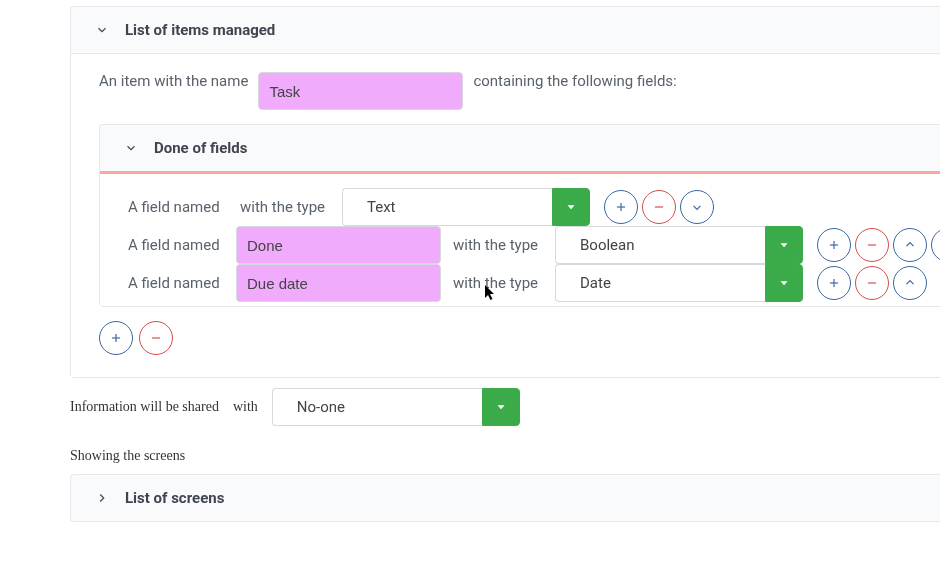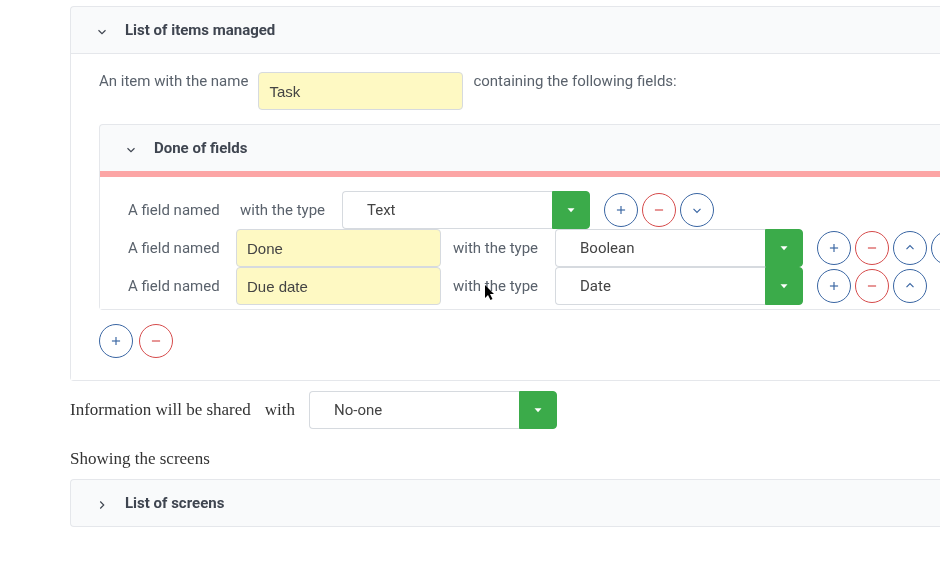--- a/index.html
+++ b/index.html
@@ -7,76 +7,76 @@
     width:940px;height:581px;overflow:hidden;
     font-family:-apple-system,BlinkMacSystemFont,"Segoe UI",Roboto,Helvetica,Arial,sans-serif;
     font-size:15px;color:#555c66;background:#fff;
   }
   .panel{
     background:#f9fafb;border:1px solid #e5e7eb;border-radius:4px;
     margin-left:70px;margin-right:0;border-right:none;
     border-bottom-right-radius:0;border-top-right-radius:0;
   }
   .panel-header{
-    display:flex;align-items:flex-end;gap:16px;
+    display:flex;align-items:center;gap:16px;
     padding:14px 20px 14px 24px;font-weight:700;color:#3f4550;
     cursor:pointer;
   }
   .chev{width:14px;height:14px;display:inline-flex;align-items:center;justify-content:center}
   .chev svg{width:14px;height:14px;stroke:#3f4550;stroke-width:2;fill:none;}
   .panel-body{
     background:#ffffff;border-top:1px solid #e5e7eb;
     padding:18px 0 22px 28px;
   }
   .sentence{display:flex;gap:10px;flex-wrap:wrap}
   .txt{color:#5a626c;font-size:15px}
   .txtbox{
     height:38px;border:1px solid #d6dadf;border-radius:4px;
-    padding:0 10px;font-size:15px;color:#444;background:#fef9c3;
+    padding:0 10px;font-size:15px;color:#444;background:#f0abfc;
   }
   .txtbox.name{width:205px}
   .txtbox.fname{width:205px}
   .selectwrap{display:flex;align-items:stretch}
   .selectbox{
     height:38px;border:1px solid #d6dadf;border-right:none;
     border-radius:4px 0 0 4px;padding:0 24px;font-size:15px;color:#444;
     background:#fff;display:flex;align-items:center;width:210px;
   }
   .droptog{
     height:38px;width:38px;border-radius:0 4px 4px 0;
     background:#3bab4a;border:1px solid #3bab4a;display:flex;
     align-items:center;justify-content:center;cursor:pointer;
   }
   .droptog svg{width:14px;height:14px;fill:#fff}
   .inner-panel{
     margin-top:14px;
     background:#f9fafb;border:1px solid #e5e7eb;border-radius:4px;
     border-right:none;border-top-right-radius:0;border-bottom-right-radius:0;
   }
-  .field-list{background:#fff;border-top:6px solid #fca5a5;padding:14px 0 4px 0}
+  .field-list{background:#fff;border-top:3px solid #fca5a5;padding:14px 0 4px 0}
   .field-row{display:flex;align-items:center;gap:8px;padding:0 0 0 28px;height:38px;margin-bottom:0}
   .field-row .lbl{min-width:100px;color:#5a626c;font-size:15px}
   .field-row .mid{min-width:98px;text-align:left;color:#5a626c;font-size:15px;padding:0 4px}
   .cbtns{display:flex;gap:4px;padding-left:6px}
   .circ{
     width:34px;height:34px;border-radius:50%;border:1.5px solid;
     display:flex;align-items:center;justify-content:center;
     background:#fff;cursor:pointer;
   }
   .circ svg{width:14px;height:14px;}
   .circ.plus{border-color:#3a66a3}
   .circ.plus svg{stroke:#3a66a3}
   .circ.minus{border-color:#d64b4b}
   .circ.minus svg{stroke:#d64b4b}
   .circ.arr{border-color:#3a66a3}
   .circ.arr svg{stroke:#3a66a3;fill:none}
   .bottom-add{display:flex;gap:6px;margin-top:14px;padding-left:0}
   .below{margin-left:70px;margin-top:10px}
   .inforow{display:flex;align-items:center;gap:14px}
-  .serif{font-family:Georgia,'Times New Roman',serif;color:#333;font-size:17px}
+  .serif{font-family:Georgia,'Times New Roman',serif;color:#333;font-size:14px}
   .screens-panel{
     margin-left:70px;margin-top:10px;
     background:#f9fafb;border:1px solid #e5e7eb;border-radius:4px;
     border-right:none;border-top-right-radius:0;border-bottom-right-radius:0;
   }
   .cursor{
     position:absolute;left:484px;top:284px;width:12px;height:18px;
     pointer-events:none;
   }
   .cursor svg{width:12px;height:18px}

